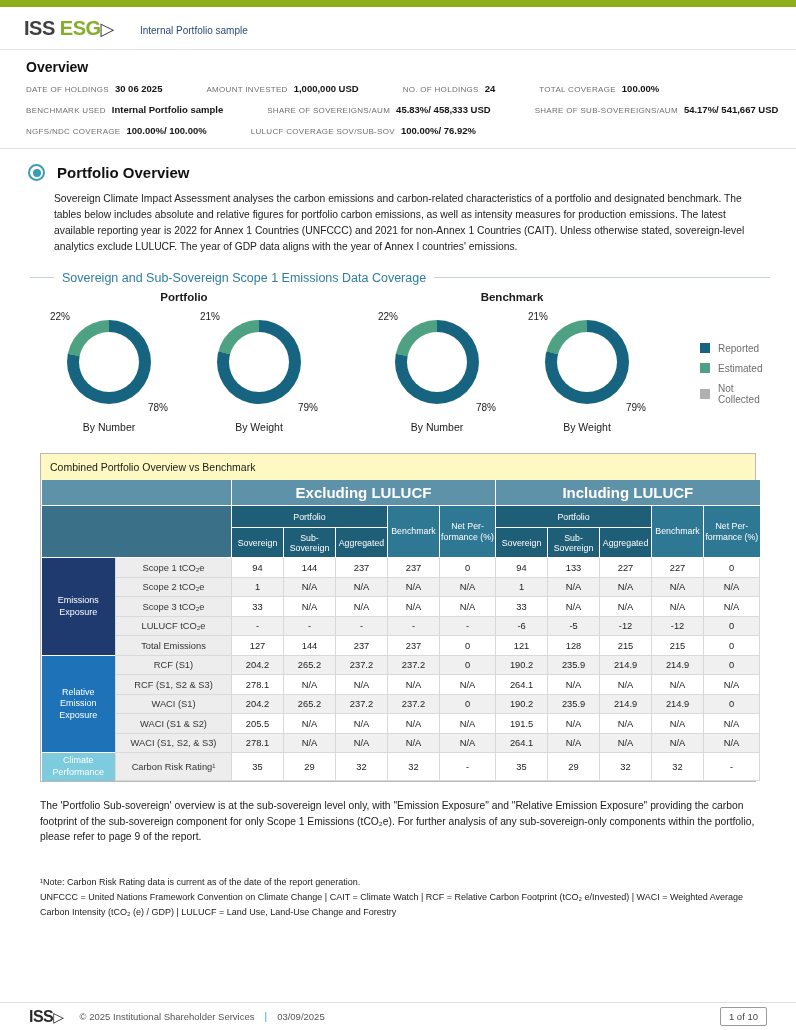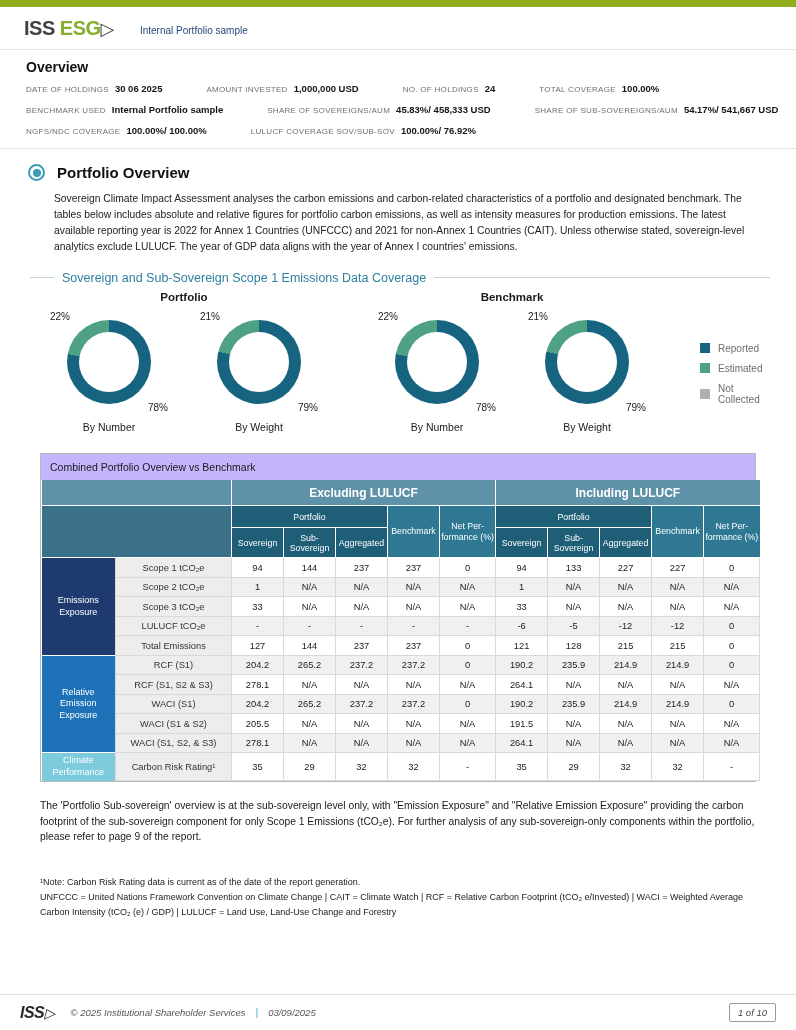--- a/index.html
+++ b/index.html
@@ -56,45 +56,45 @@
   .donut-caption { font-size:10.5px; color:#1a1a1a; margin-top:8px; }
 
   .legend { margin:52px 0 0 38px; }
   .legend-item { display:flex; align-items:center; gap:8px; margin-bottom:9px; }
   .legend-swatch { width:10px; height:10px; flex:0 0 auto; }
   .legend-label { font-size:10px; color:#6d6d6d; }
 
   
   .tbl-wrap { margin:20px 14px 0 14px; border:1px solid #b9b9b9; }
   table { border-collapse:collapse; width:100%; table-layout:fixed; }
-  .tbl-title { font-size:10.5px; color:#1a1a1a; padding:7px 9px; background:#c4b5fd; }
+  .tbl-title { font-size:10.5px; color:#1a1a1a; padding:7px 9px; background:#fef9c3; }
   col.c-grp { width:74px; } col.c-lbl { width:116px; }
   col.c-v { width:52px; } col.c-np { width:56px; }
   thead td, thead th { color:#fff; text-align:center; vertical-align:middle; border-left:1px solid #fff; border-bottom:1px solid #fff; font-weight:normal; }
-  .h-lulucf { background:#5e92a9; font-size:12px; font-weight:bold; height:26px; }
+  .h-lulucf { background:#5e92a9; font-size:15px; font-weight:bold; height:26px; }
   .h-blank-tl { background:#5e92a9; }
   .h-corner { background:#3a7189; }
   .h-portfolio { background:#1f5e77; font-size:8.8px; height:22px; }
   .h-sub { background:#1f5e77; font-size:8.8px; height:30px; }
   .h-bench, .h-np { background:#2e7894; font-size:8.8px; line-height:1.25; }
   tbody td { font-size:9.3px; color:#1a1a1a; text-align:center; height:19.5px; border:1px solid #d9d9d9; }
   td.group-label { color:#fff; font-size:9px; line-height:1.3; padding:2px 4px; border:none; border-top:1px solid #fff; }
   td.row-label { background:#ededed; font-size:9.3px; color:#333; }
   tr.odd td.val { background:#ffffff; }
   tr.even td.val { background:#f0f0f0; }
 
   
   .after { margin:16px 14px 0 14px; font-size:10.3px; color:#1a1a1a; line-height:1.5; }
   .after + .after { margin-top:11px; }
 
   .notes { margin:30px 14px 0 14px; font-size:9px; color:#222; line-height:1.7; }
   .notes .n1 { display:block; }
 
   
-  .footer { position:absolute; left:0; right:0; bottom:0; height:36px; border-top:1px solid #e0e0e0; display:flex; align-items:center; padding:0 20px; background:#fff;font-style:italic; }
+  .footer { position:absolute; left:0; right:0; bottom:0; height:28px; border-top:1px solid #e0e0e0; display:flex; align-items:center; padding:0 29px; background:#fff; }
   .f-logo { font-size:16px; font-weight:bold; color:#2a2a2a; letter-spacing:-0.5px; margin-right:16px; }
   .f-logo .tri { font-weight:normal; font-size:14px; }
   .f-copy, .f-date { font-size:9.5px; color:#555; }
   .f-sep { color:#3aa3c7; margin:0 10px; font-size:10px; }
   .f-page { margin-left:auto; font-size:9.5px; color:#444; border:1px solid #9a9a9a; border-radius:2px; padding:3px 8px; }
 </style>
 </head>
 <body>
 
 <div class="page">

